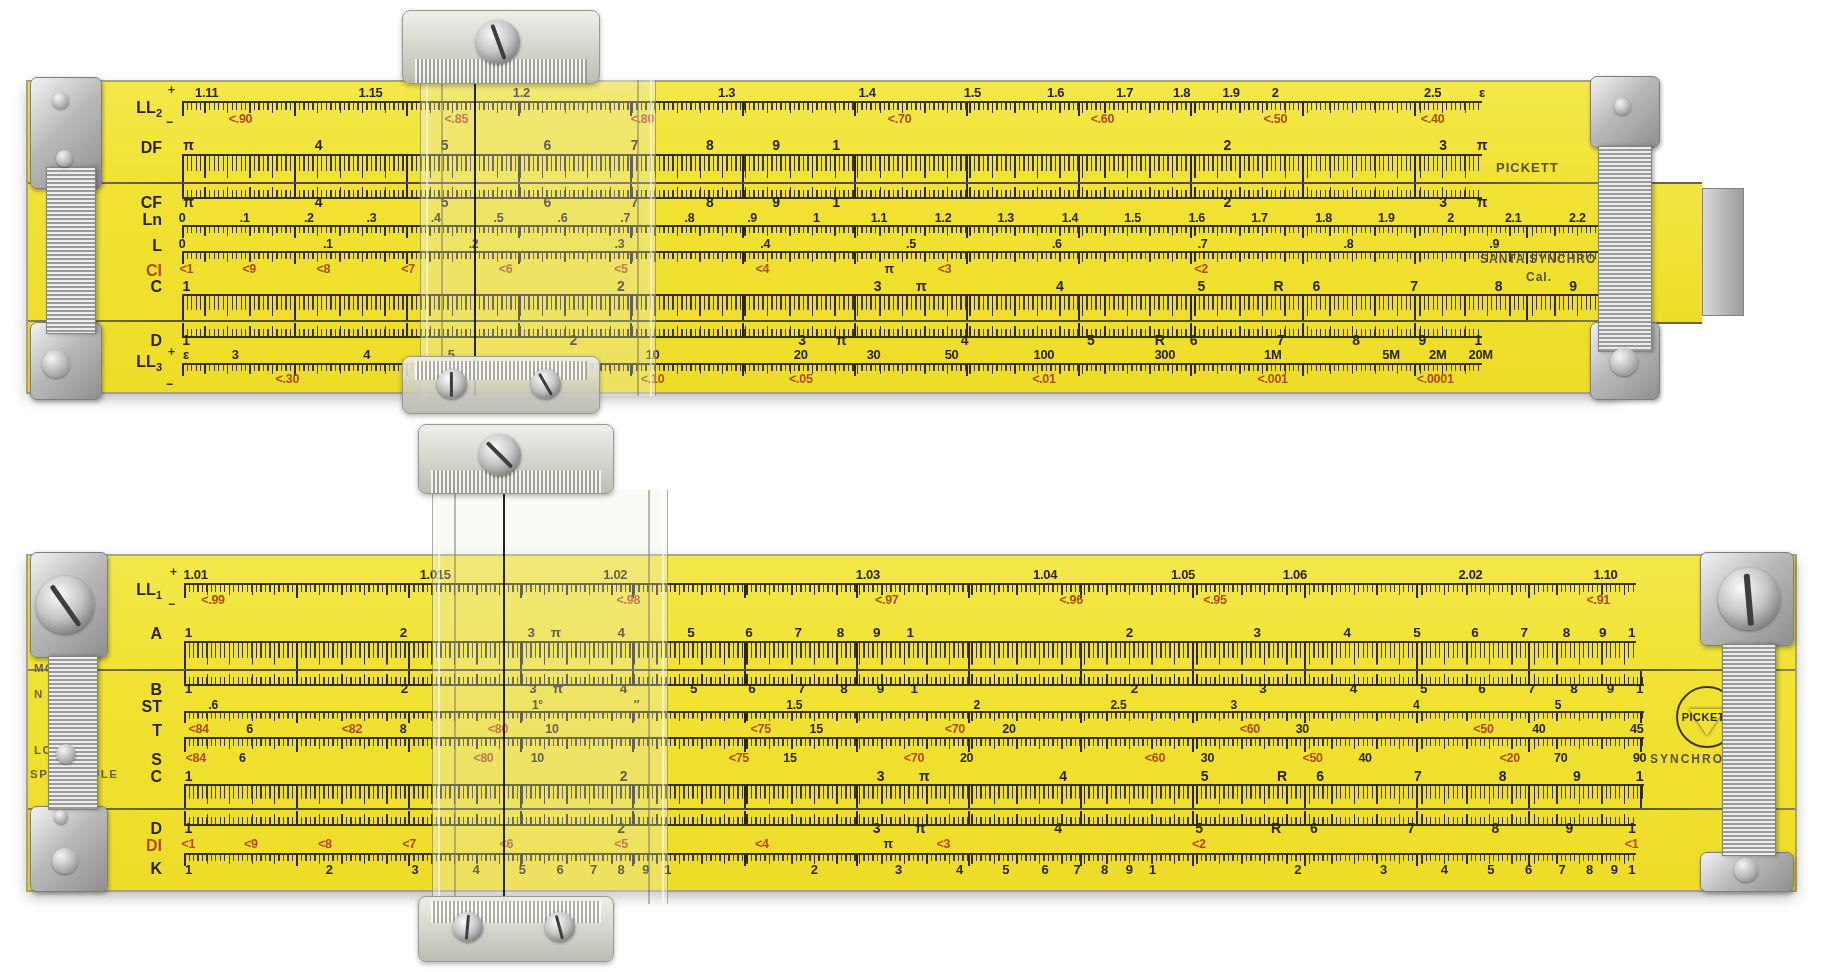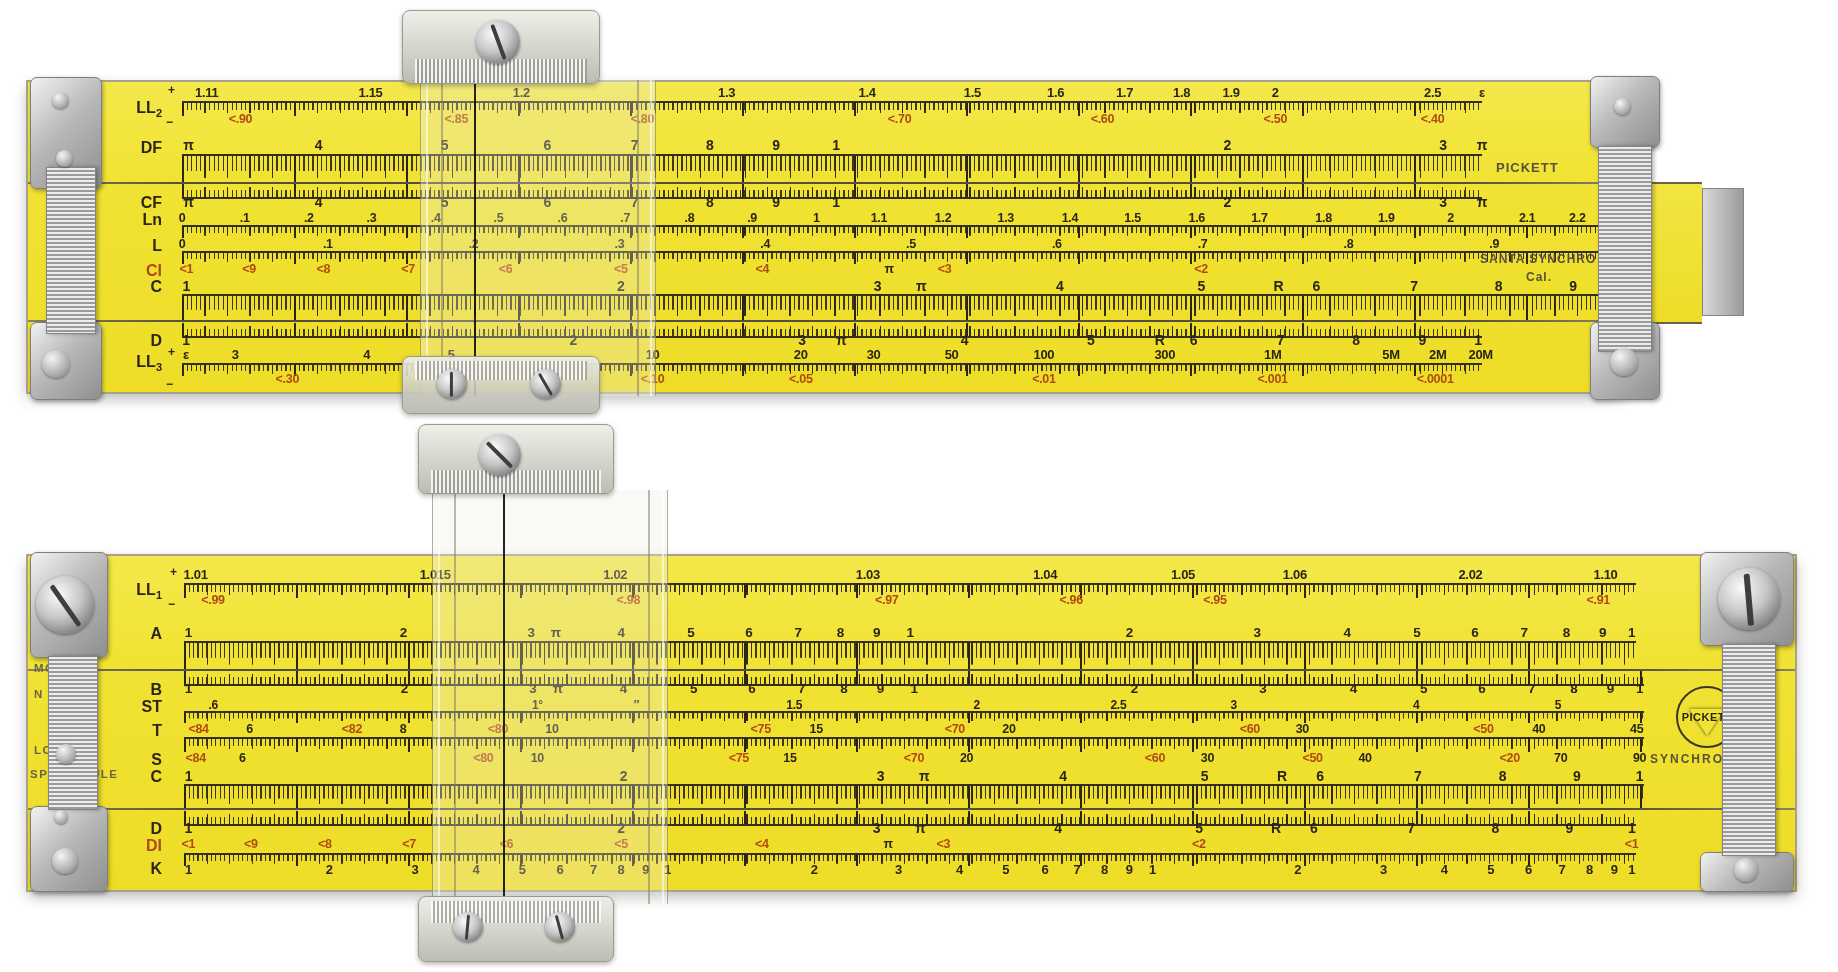--- a/index.html
+++ b/index.html
@@ -144,21 +144,21 @@
           <span style="left: 47.8%;">1.1</span>
           <span style="left: 52.2%;">1.2</span>
           <span style="left: 56.5%;">1.3</span>
           <span style="left: 60.9%;">1.4</span>
           <span style="left: 65.2%;">1.5</span>
           <span style="left: 69.6%;">1.6</span>
           <span style="left: 73.9%;">1.7</span>
           <span style="left: 78.3%;">1.8</span>
           <span style="left: 82.6%;">1.9</span>
           <span style="left: 87%;">2</span>
-          <span style="left: 91.3%; margin-left: 14px;">2.1</span>
+          <span style="left: 91.3%;">2.1</span>
           <span style="left: 95.7%;">2.2</span>
           <span style="left: 100%;">2.3</span>
         </div>
         <div class="trow down" style="left: 154px; top: 143px; width: 1458px; height: 11px;"></div>
         <div class="slabel" style="top: 156px;">L</div>
         <div class="nrow" style="left: 154px; top: 156px; width: 1458px; height: 14px; font-size: 12.5px;">
           <span style="left: 0%;">0</span>
           <span style="left: 10%;">.1</span>
           <span style="left: 20%;">.2</span>
           <span style="left: 30%;">.3</span>

